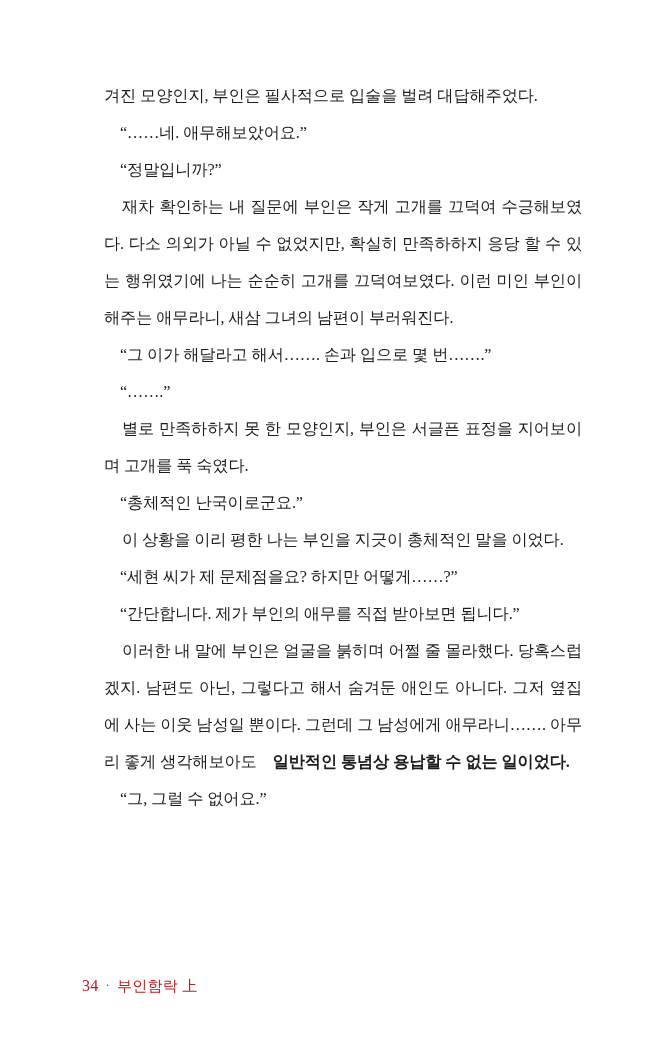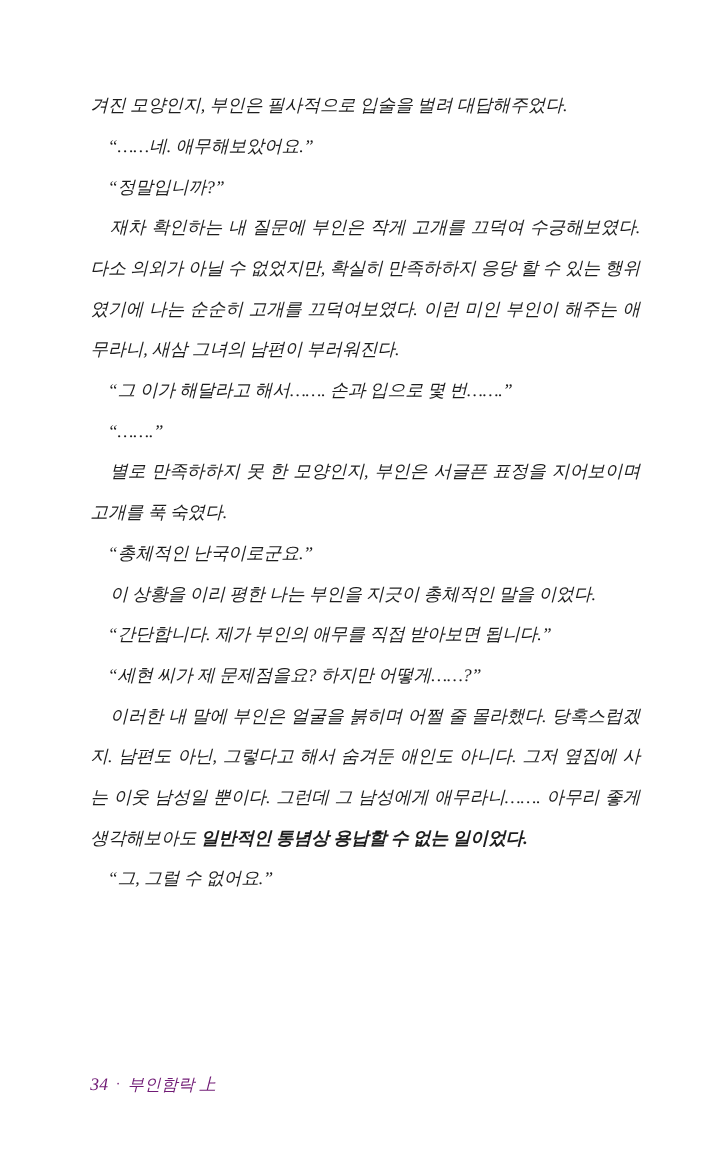--- a/index.html
+++ b/index.html
@@ -12,22 +12,21 @@
     background: #ffffff;
     font-family: "Liberation Serif", "DejaVu Serif", serif;
     color: #1a1a1a;
     overflow: hidden;
   }
   .page {
     position: relative;
     width: 660px;
     height: 1050px;
     box-sizing: border-box;
-    padding: 78px 78px 0 82px;
-    font-style: italic;
+    padding: 78px 78px 0 104px;
   }
   .body-text {
     font-size: 16.2px;
     line-height: 37px;
     text-align: justify;
     text-justify: inter-character;
     letter-spacing: -0.1px;
     color: #1d1d1d;
   }
   .para {
@@ -35,28 +34,29 @@
     text-indent: 18px;
   }
   .para.quote {
     text-indent: 16px;
   }
   .para.noindent {
     text-indent: 0;
   }
   .para b {
     font-weight: bold;
+    margin-left: 12px;
   }
   .footer {
     position: absolute;
     left: 82px;
     bottom: 54px;
     font-size: 15px;
     letter-spacing: 0.3px;
-    color: #701a75;
+    color: #b91c1c;
     display: flex;
     align-items: baseline;
     gap: 7px;
   }
   .footer .page-num {
     font-size: 16px;
   }
   .footer .sep {
     font-size: 12px;
     position: relative;
@@ -75,22 +75,22 @@
 
     <p class="para noindent">겨진 모양인지, 부인은 필사적으로 입술을 벌려 대답해주었다.</p>
     <p class="para quote">“……네. 애무해보았어요.”</p>
     <p class="para quote">“정말입니까?”</p>
     <p class="para">재차 확인하는 내 질문에 부인은 작게 고개를 끄덕여 수긍해보였다. 다소 의외가 아닐 수 없었지만, 확실히 만족하하지 응당 할 수 있는 행위였기에 나는 순순히 고개를 끄덕여보였다. 이런 미인 부인이 해주는 애무라니, 새삼 그녀의 남편이 부러워진다.</p>
     <p class="para quote">“그 이가 해달라고 해서……. 손과 입으로 몇 번…….”</p>
     <p class="para quote">“…….”</p>
     <p class="para">별로 만족하하지 못 한 모양인지, 부인은 서글픈 표정을 지어보이며 고개를 푹 숙였다.</p>
     <p class="para quote">“총체적인 난국이로군요.”</p>
     <p class="para">이 상황을 이리 평한 나는 부인을 지긋이 총체적인 말을 이었다.</p>
+    <p class="para quote">“세현 씨가 제 문제점을요? 하지만 어떻게……?”</p>
     <p class="para quote">“간단합니다. 제가 부인의 애무를 직접 받아보면 됩니다.”</p>
-    <p class="para quote">“세현 씨가 제 문제점을요? 하지만 어떻게……?”</p>
     <p class="para"><span>이러한 내 말에 부인은 얼굴을 붉히며 어쩔 줄 몰라했다. 당혹스럽겠지. 남편도 아닌, 그렇다고 해서 숨겨둔 애인도 아니다. 그저 옆집에 사는 이웃 남성일 뿐이다. 그런데 그 남성에게 애무라니……. 아무리 좋게 생각해보아도 </span><b>일반적인 통념상 용납할 수 없는 일이었다.</b></p>
     <p class="para quote">“그, 그럴 수 없어요.”</p>
 
   </div>
 
   <div class="footer">
     <span class="page-num">34</span>
     <span class="sep">·</span>
     <span class="title">부인함락 上</span>
   </div>

